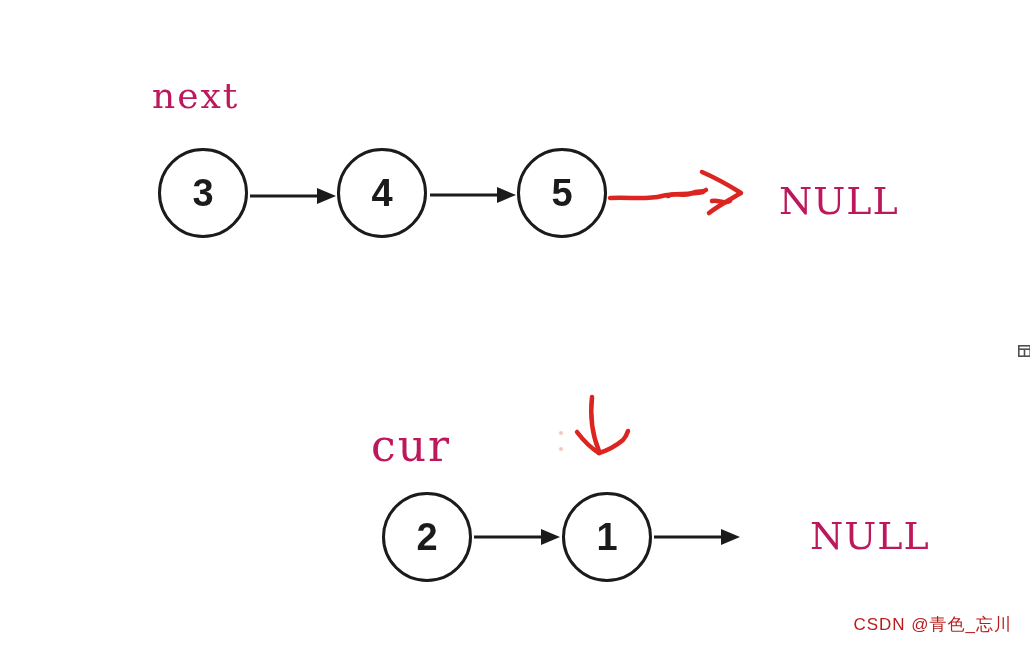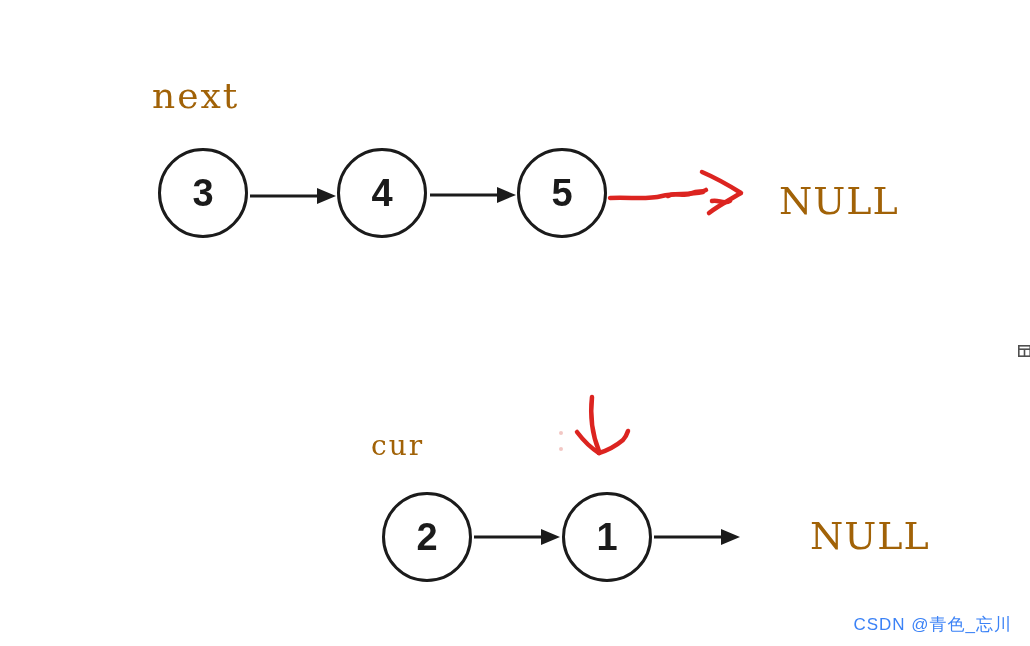--- a/index.html
+++ b/index.html
@@ -17,34 +17,34 @@
     box-sizing:border-box;
     border:3px solid #1b1b1b;
     border-radius:50%;
     background:#ffffff;
     display:flex;align-items:center;justify-content:center;
     font-family:"Liberation Sans",sans-serif;
     font-weight:bold;font-size:38px;color:#1b1b1b;
   }
   .red-label{
     position:absolute;
-    color:#a16207;
+    color:#be185d;
     font-family:"DejaVu Serif","Liberation Serif",serif;
     white-space:nowrap;
     line-height:1;
   }
   .label-next   {left:152px;top:78px; font-size:36px;letter-spacing:2px;}
   .label-null-a {left:779px;top:182px;font-size:38px;letter-spacing:1px;}
   .label-newhead{left:499px;top:364px;font-size:37px;}
-  .label-cur    {left:371px;top:424px;font-size:28px;letter-spacing:2px;margin-top:8px;}
+  .label-cur    {left:371px;top:424px;font-size:44px;letter-spacing:2px;}
   .label-null-b {left:810px;top:517px;font-size:38px;letter-spacing:1px;}
   .watermark{
     position:absolute;
     right:18px;top:613px;
-    font-size:17px;color:#3b82f6;
+    font-size:17px;color:#b91c1c;
     letter-spacing:1px;
     white-space:nowrap;
   }
   .corner-icon{
     position:absolute;
     left:1018px;top:345px;
     width:13px;height:12px;
     cursor:pointer;
   }
 </style>

